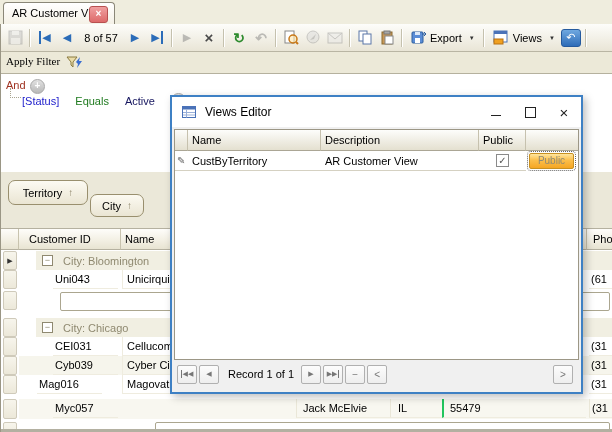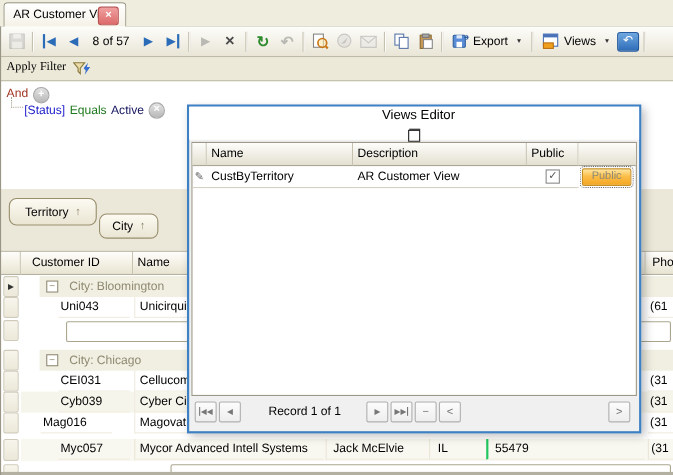--- a/index.html
+++ b/index.html
@@ -29,21 +29,21 @@
   .backbox{width:18px;height:16px;border-radius:3px;background:linear-gradient(#6FA8E0,#2E6CB8);
        color:#fff;font-size:11px;line-height:15px;text-align:center;border:1px solid #255A9E;}
   
   .filterbar{left:0;top:52px;width:612px;height:21px;background:#ECE9D8;border-bottom:1px solid #B5B19E;font-family:Liberation Serif, serif;}
   .filterbar-label{left:6px;top:3px;}
   .filterarea{left:0;top:74px;width:612px;height:98px;background:#FFFFFF;}
   .op-and{left:6px;top:5px;color:#A03322;}
   .circle-ico{width:13px;height:13px;border-radius:50%;background:linear-gradient(#E2E2E2,#B8B8B8);
        border:1px solid #A8A8A8;color:#fff;font-size:10px;font-weight:bold;text-align:center;line-height:12px;}
   .treeline{left:10px;top:14px;width:10px;height:9px;border-left:1px dotted #A8A490;border-bottom:1px dotted #A8A490;}
-  .cond{left:22px;top:19px;display:flex;align-items:center;gap:4px;}
+  .cond{left:22px;top:19px;display:flex;align-items:center;gap:16px;}
   .f-field{color:#2222CC;}
   .f-op{color:#1F7A1F;}
   .f-val{color:#14145E;}
   
   .grouppanel{left:0;top:172px;width:612px;height:56px;background:#EBE8D9;}
   .gbtn{border:1px solid #998F6E;border-radius:7px;background:linear-gradient(#FCFAF2,#EAE5D3);
        display:flex;align-items:center;justify-content:center;gap:6px;}
   .gbtn .sort{color:#8A8064;font-size:10px;}
   .gconn{left:46px;top:202px;width:44px;height:11px;border-left:1px solid #998F6E;border-bottom:1px solid #998F6E;}
   
@@ -57,21 +57,21 @@
   .drow{left:19px;width:593px;height:19px;}
   .dcell{position:absolute;top:0;height:19px;display:flex;align-items:center;border-bottom:1px solid #EFECDF;box-sizing:border-box;}
   .ind-cell{left:3px;width:14px;background:linear-gradient(#F7F5EC,#ECE8D9);border:1px solid #CFCABA;
        border-radius:2px;box-sizing:border-box;display:flex;align-items:center;justify-content:center;}
   .footerbox{background:#FFFFFF;border:1px solid #ABA68F;border-radius:2px;}
   .bottomstrip{left:0;top:429px;width:612px;height:3px;background:#B3B0A1;}
   .leftedge{left:0;top:24px;width:1px;height:408px;background:#9A9685;}
   
   .dialog{left:170px;top:95px;width:413px;height:299px;border:2px solid #3E80C4;background:#F0F0F0;
        box-shadow:3px 3px 8px rgba(0,0,0,.25);box-sizing:border-box;z-index:10;}
-  .dtitle{left:0;top:0;width:409px;height:30px;background:#FFFFFF;display:flex;align-items:center;flex-direction:column;}
+  .dtitle{left:0;top:0;width:409px;height:30px;background:#FFFFFF;display:flex;align-items:center;}
   .dtitle-text{font-size:12px;margin-left:8px;}
   .dbtn{width:34px;height:30px;display:flex;align-items:center;justify-content:center;color:#222;}
   .maxglyph{width:9px;height:9px;border:1px solid #222;}
   .minglyph{width:10px;height:1px;background:#222;margin-top:6px;}
   .dgrid{left:2px;top:32px;width:405px;height:231px;background:#fff;border:1px solid #9C9786;box-sizing:border-box;}
   .dhcell{top:0;height:21px;background:linear-gradient(#FDFDFB,#EFEDE3 55%,#E4E0D0);
        border-right:1px solid #C6C1AE;border-bottom:1px solid #ABA695;box-sizing:border-box;
        display:flex;align-items:center;padding-left:4px;}
   .dcellrow{position:absolute;top:21px;height:20px;border-bottom:1px solid #D5D1C2;box-sizing:border-box;
        display:flex;align-items:center;padding-left:4px;}
@@ -285,21 +285,20 @@
     </div>
 
     <div class="abs drow" style="top:146px">
       <span class="dcell" style="left:18px;width:65px;padding-left:2px">Mag016</span>
       <span class="dcell" style="left:103px;width:170px;border-left:1px solid #EFECDF;padding-left:4px">Magovat</span>
       <span class="dcell" style="left:570px;width:23px;padding-left:2px">(31</span>
     </div>
 
     <div class="abs drow" style="top:170px;height:20px;background:#F8F7F0">
       <span class="dcell" style="left:34px;width:65px;padding-left:2px">Myc057</span>
-      <span class="dcell" style="left:103px;width:172px;border-left:1px solid #EAE7D8;padding-left:4px">Mycor Advanced Intell Systems</span>
       <span class="dcell" style="left:277px;width:94px;border-left:1px solid #EAE7D8;padding-left:6px">Jack McElvie</span>
       <span class="dcell" style="left:371px;width:52px;border-left:1px solid #EAE7D8;padding-left:7px">IL</span>
       <span class="dcell" style="left:423px;width:144px;border-left:2px solid #22c55e;padding-left:6px">55479</span>
       <span class="dcell" style="left:570px;width:23px;border-left:1px solid #EAE7D8;padding-left:2px">(31</span>
     </div>
 
     <div class="abs footerbox" style="left:155px;top:193px;width:453px;height:16px"></div>
   </div>
 
   <div class="abs bottomstrip"></div>
@@ -355,21 +354,21 @@
       <div class="pubbtn">Public</div>
     </div>
 
     <div class="abs dnav">
       <span class="nbtn">
           <span class="nbar-l">◀◀</span>
         </span>
       <span class="nbtn">
           <span>◀</span>
         </span>
-      <span style="margin:0 23px;flex:0 0 auto">Record 1 of 1</span>
+      <span style="margin:0 7px;flex:0 0 auto">Record 1 of 1</span>
       <span class="nbtn">
           <span>▶</span>
         </span>
       <span class="nbtn">
           <span class="nbar-r">▶▶</span>
         </span>
       <span class="nbtn" style="font-size:10px">
           <span>−</span>
         </span>
       <span class="nbtn" style="font-size:10px">

